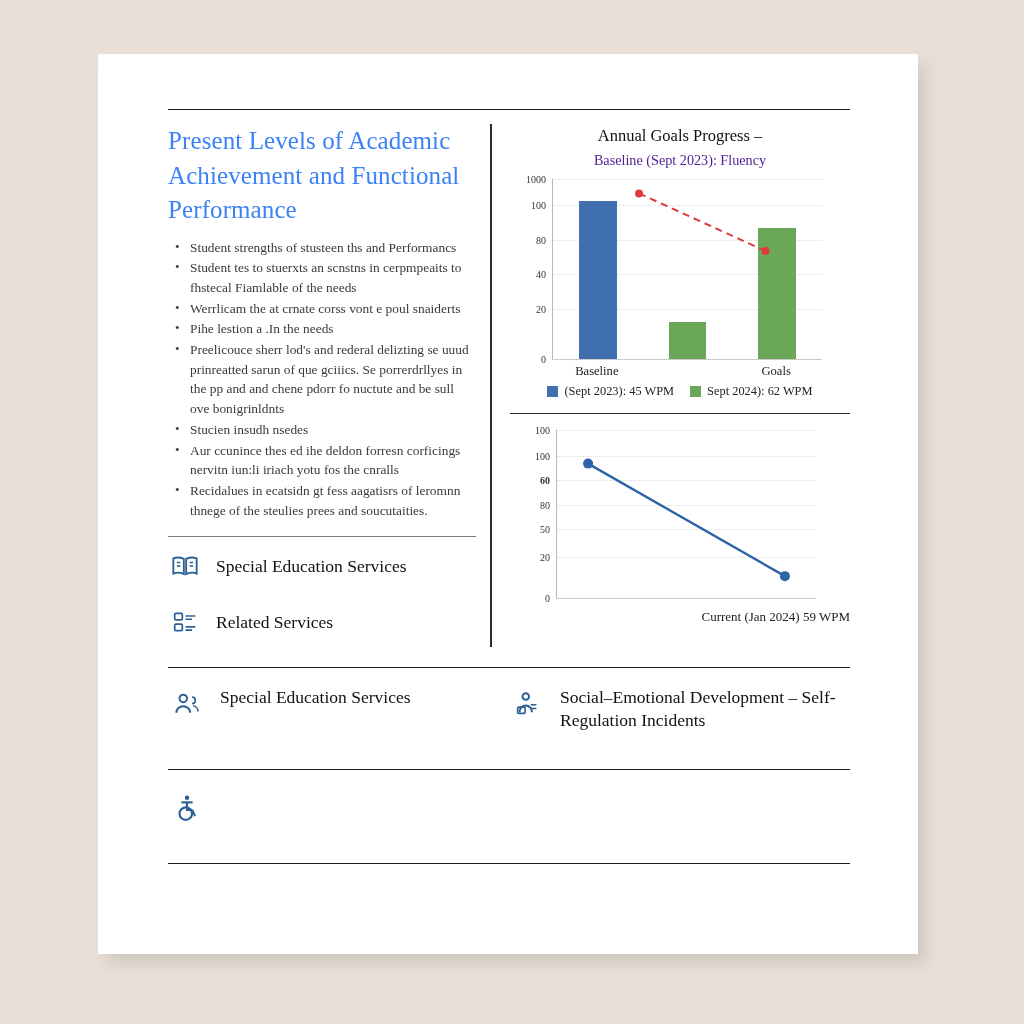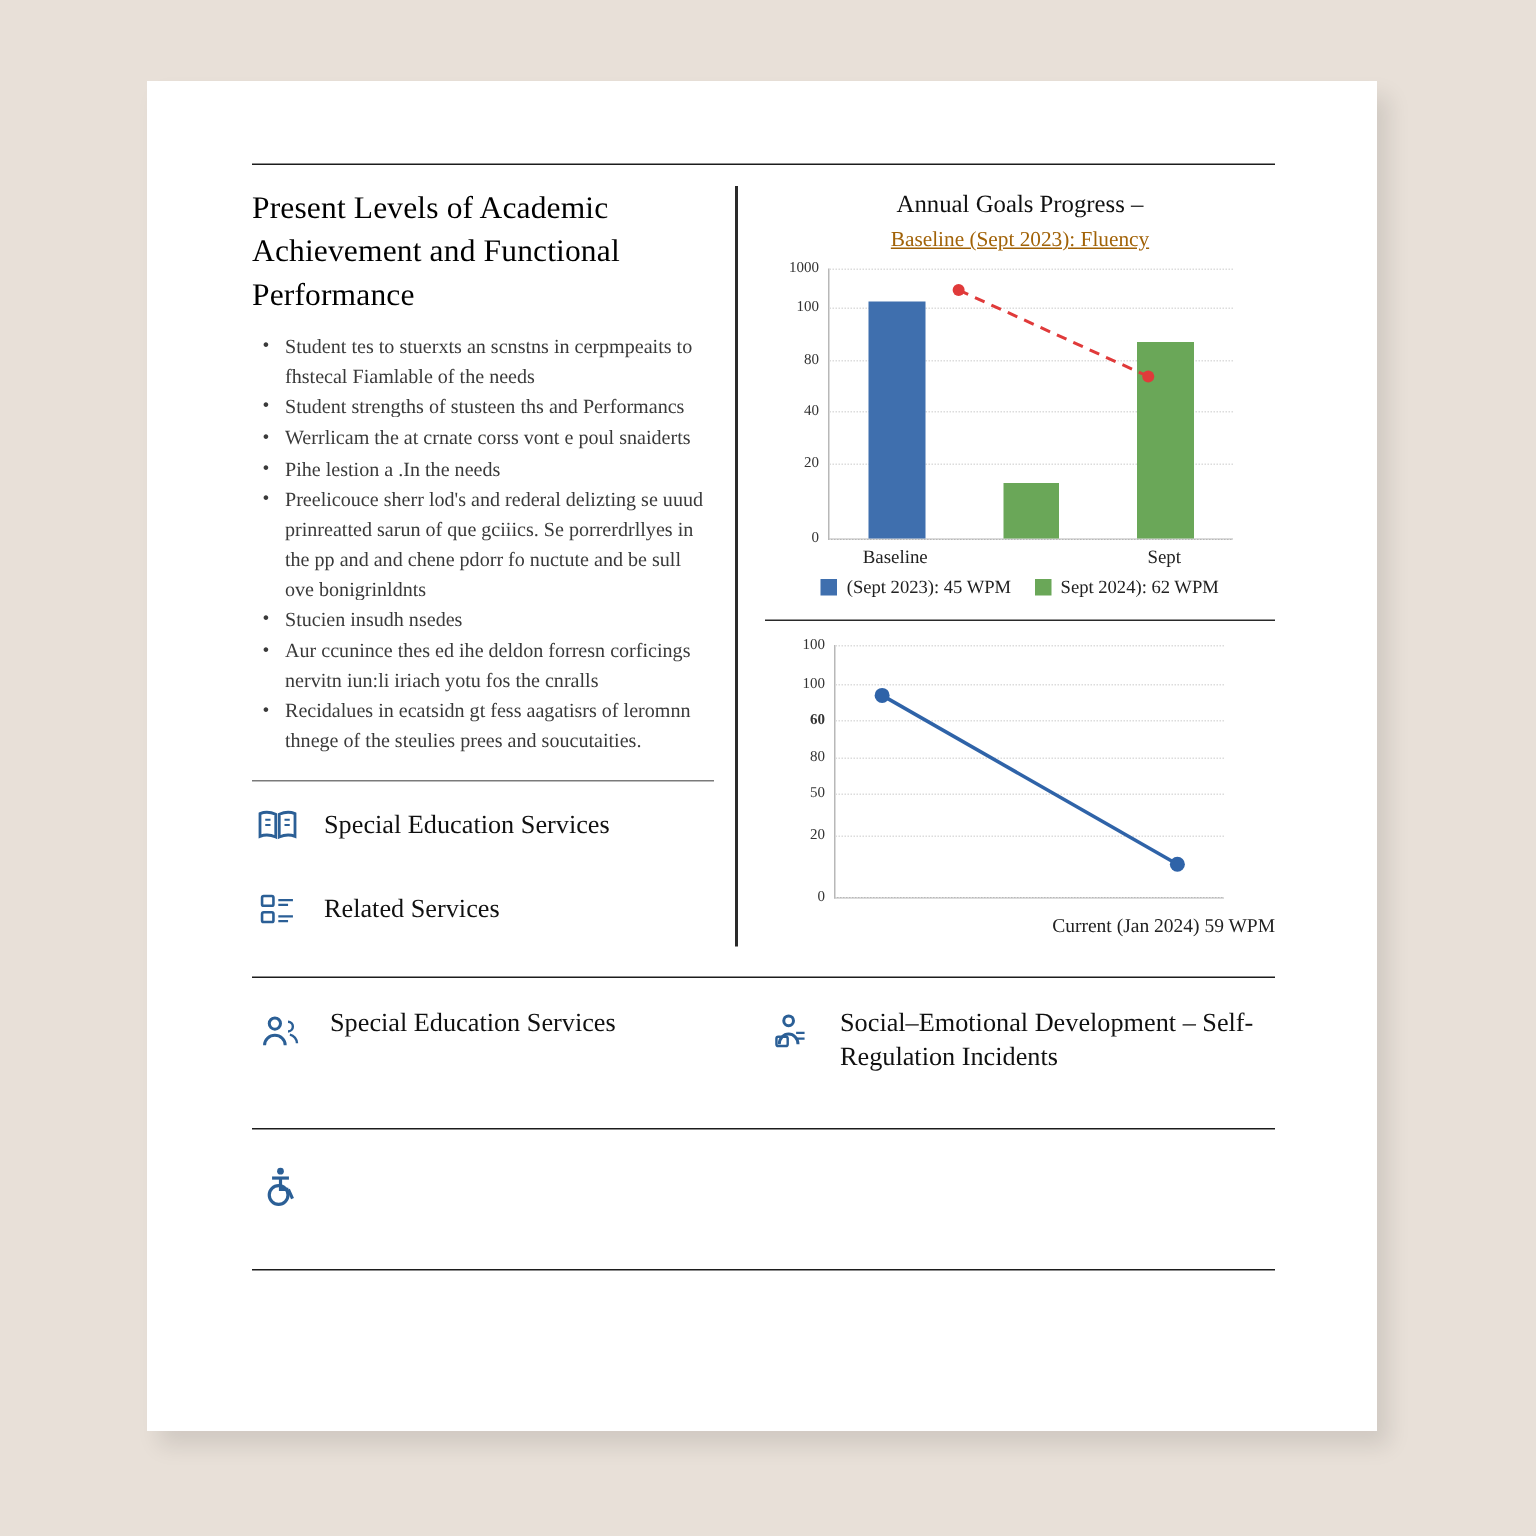--- a/index.html
+++ b/index.html
@@ -55,25 +55,25 @@
     background: #2a2a2a;
     margin: 4px 0 2px 0;
   }
   .col-right {
     flex: 1;
     padding-left: 18px;
     box-sizing: border-box;
   }
 
   h1.section-title {
-    font-size: 21px;
+    font-size: 25px;
     font-weight: 400;
     line-height: 1.38;
     margin: 4px 0 10px 0;
-    color: #000000;
+    color: #3b82f6;
     letter-spacing: .1px;
   }
   ul.bullets {
     margin: 0;
     padding-left: 22px;
     list-style: none;
   }
   ul.bullets li {
     position: relative;
     font-size: 13.4px;
@@ -119,23 +119,22 @@
   
   .chart-title {
     font-size: 16.5px;
     text-align: center;
     color: #111;
     margin: 6px 0 4px 0;
   }
   .chart-sub {
     font-size: 14.2px;
     text-align: center;
-    color: #a16207;
+    color: #4c1d95;
     margin: 6px 0 10px 0;
-    text-decoration: underline;
   }
   .plot {
     position: relative;
     height: 180px;
     margin-left: 42px;
     margin-right: 28px;
     border-left: 1.2px solid #b8b8b8;
     border-bottom: 1.2px solid #b8b8b8;
   }
   .ytick {
@@ -250,22 +249,22 @@
     <div class="inner">
 
       <div class="rule"></div>
 
       <div class="top-section">
 
         <div class="col-left">
           <h1 class="section-title">Present Levels of Academic Achievement and Functional Performance</h1>
 
           <ul class="bullets">
+            <li>Student strengths of stusteen ths and Performancs</li>
             <li>Student tes to stuerxts an scnstns in cerpmpeaits to fhstecal Fiamlable of the needs</li>
-            <li>Student strengths of stusteen ths and Performancs</li>
             <li>Werrlicam the at crnate corss vont e poul snaiderts</li>
             <li>Pihe lestion a .In the needs</li>
             <li>Preelicouce sherr lod's and rederal delizting se uuud prinreatted sarun of que gciiics. Se porrerdrllyes in the pp and and chene pdorr fo nuctute and be sull ove bonigrinldnts</li>
             <li>Stucien insudh nsedes</li>
             <li>Aur ccunince thes ed ihe deldon forresn corficings nervitn iun:li iriach yotu fos the cnralls</li>
             <li>Recidalues in ecatsidn gt fess aagatisrs of leromnn thnege of the steulies prees and soucutaities.</li>
           </ul>
 
           <div class="svc-rule"></div>
 
@@ -316,21 +315,21 @@
               <div class="bar" style="left: 115.67px; width: 37.66px; height: 37.44px; background: rgb(106, 167, 88);"></div>
               <div class="bar" style="left: 205.337px; width: 37.66px; height: 131.04px; background: rgb(106, 167, 88);"></div>
               <svg width="269" height="180" style="position: absolute; left: 0px; top: 0px;">
                 <line x1="86.08" y1="14.400000000000006" x2="212.51000000000002" y2="72" stroke="#e03a3a" stroke-width="2" stroke-dasharray="7,5"></line>
                 <circle cx="86.08" cy="14.400000000000006" r="4" fill="#e03a3a"></circle>
                 <circle cx="212.51000000000002" cy="72" r="4" fill="#e03a3a"></circle>
               </svg>
             </div>
           <div class="xlabels" id="bar-xlabels">
               <div class="xlabel" style="left: 44.8333px;">Baseline</div>
-              <div class="xlabel" style="left: 224.167px;">Sept</div>
+              <div class="xlabel" style="left: 224.167px;">Goals</div>
             </div>
 
           <div class="legend">
             <span class="legend-item">
               <i class="swatch" id="sw0" style="background: rgb(63, 111, 174);"></i>
               <span>(Sept 2023): 45 WPM</span>
             </span>
             <span class="legend-item">
               <i class="swatch" id="sw1" style="background: rgb(106, 167, 88);"></i>
               <span>Sept 2024): 62 WPM</span>

